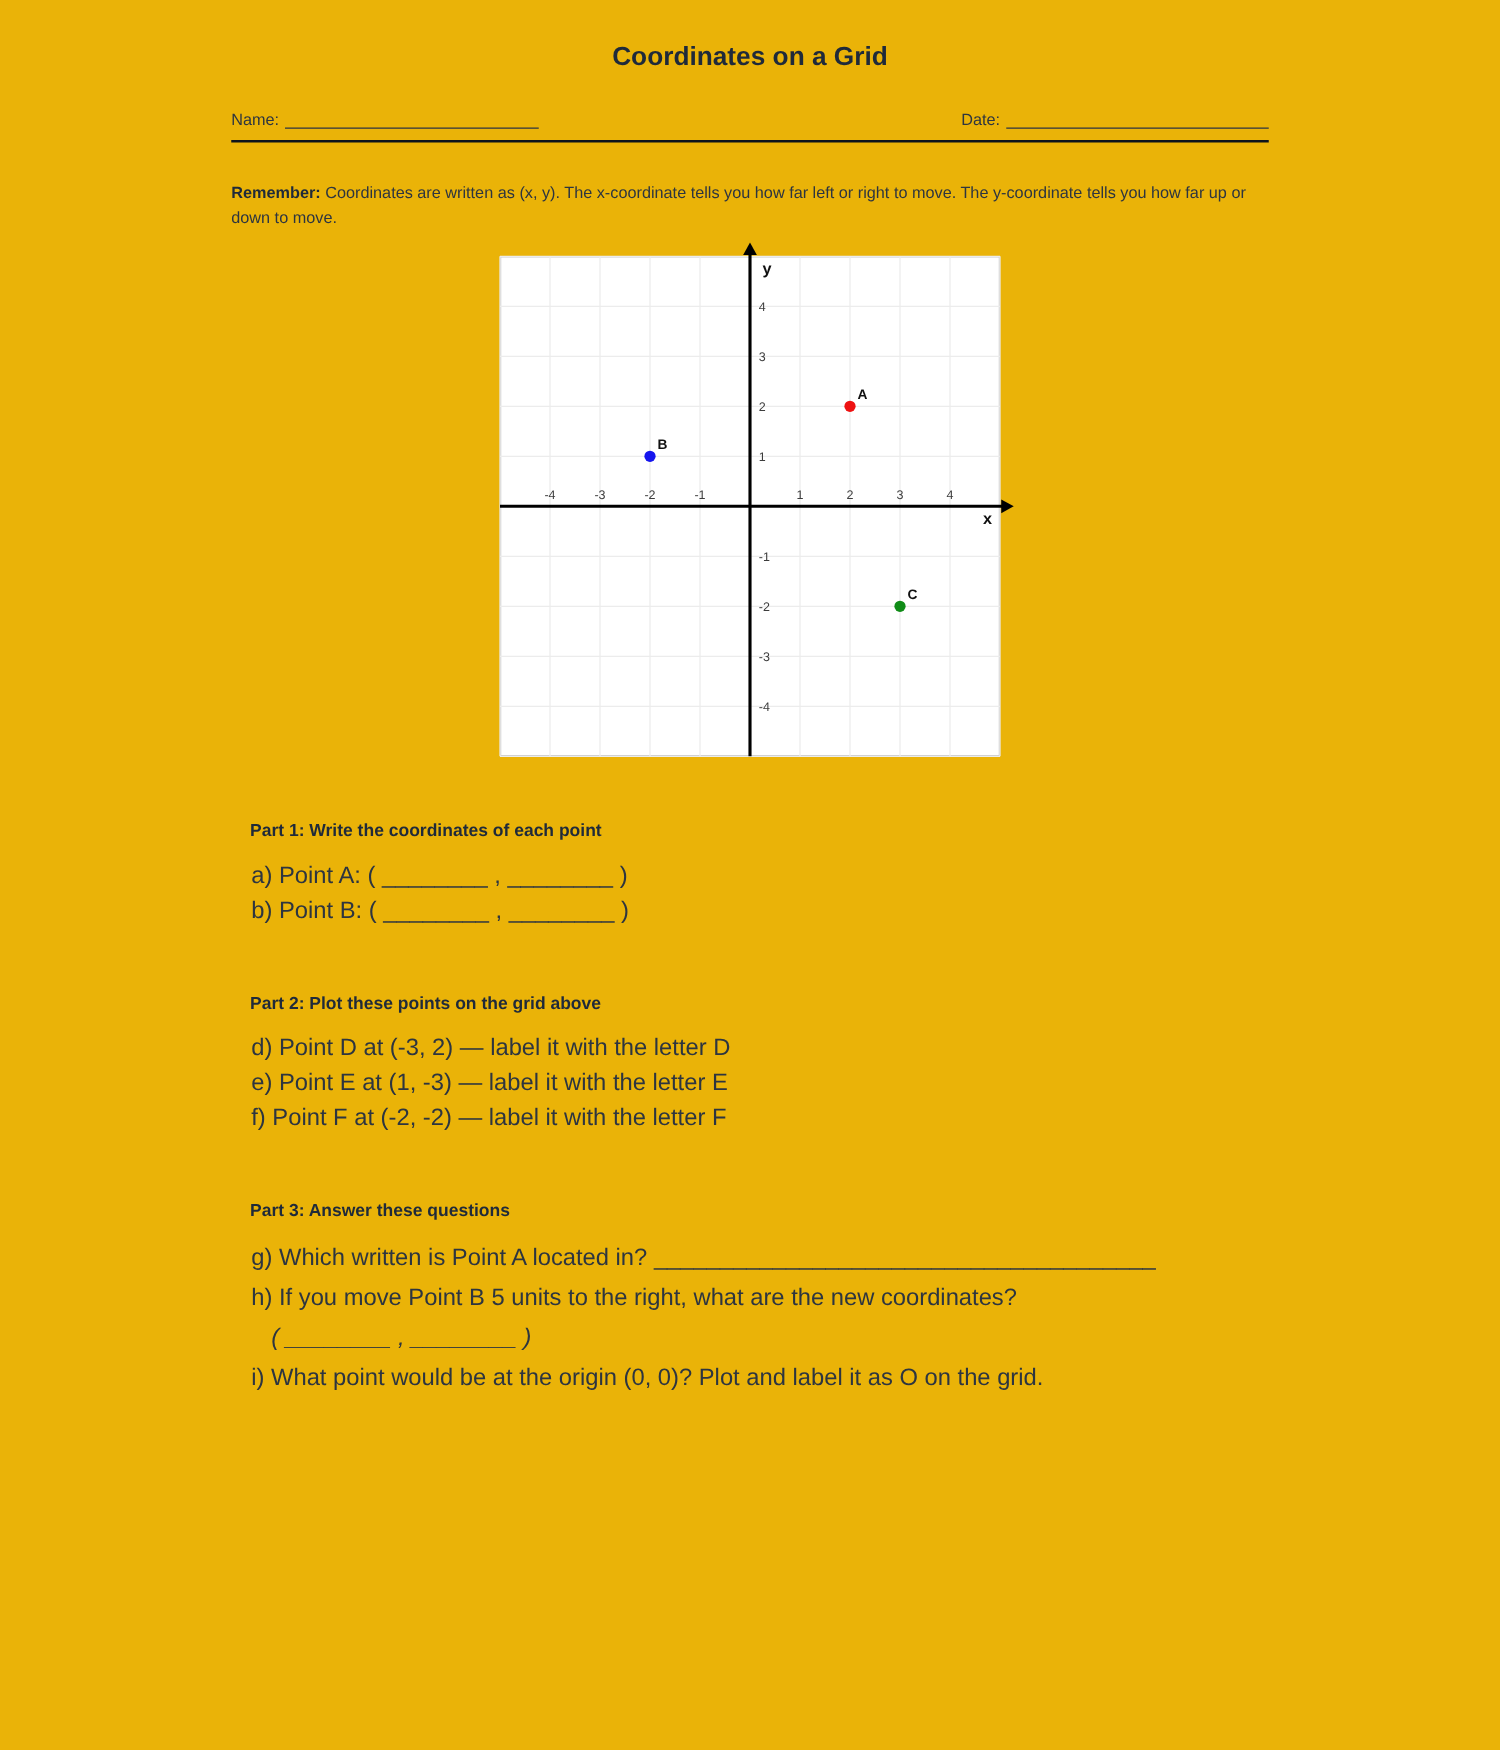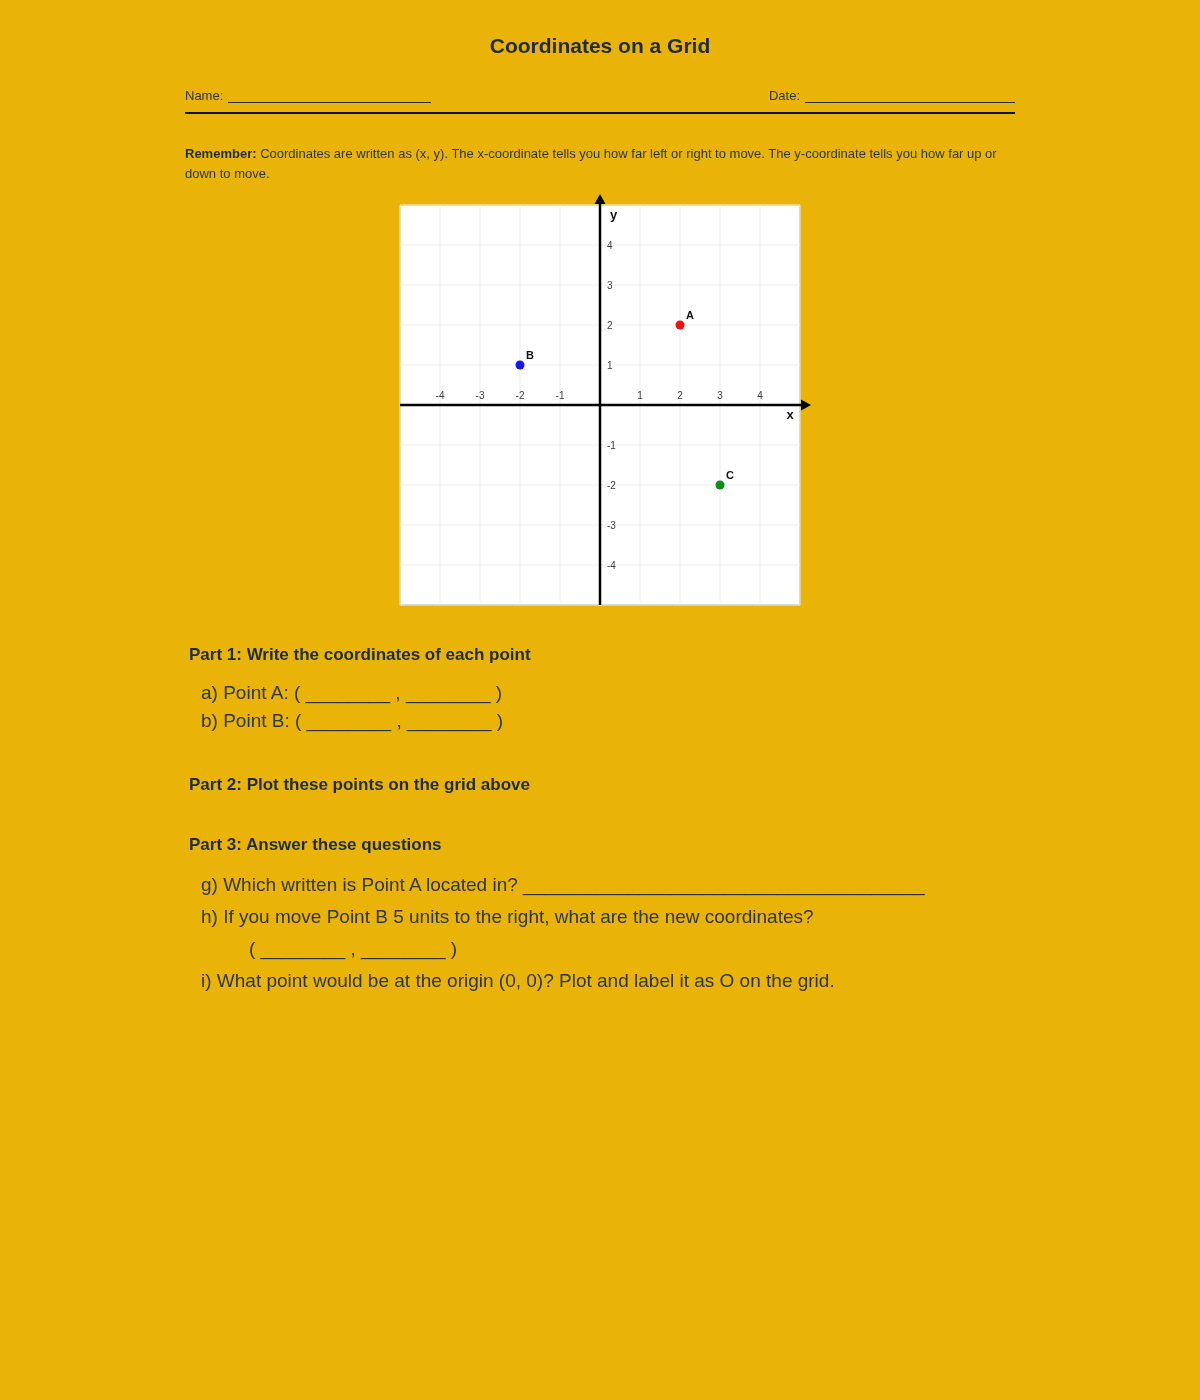--- a/index.html
+++ b/index.html
@@ -50,36 +50,36 @@
     color: #2d3540;
   }
   .remember b { color: #1f2a3a; }
   .grid-wrap {
     margin-top: 21px;
     display: flex;
     justify-content: center;
   }
   #grid-svg { overflow: visible; display: block; }
   h2.part-heading {
-    margin: 4px;
+    margin: 15px;
     padding-top: 36px;
-    font-size: 17px;
+    font-size: 14px;
     font-weight: bold;
     color: #1f2a3a;
   }
   .items { margin-top: 14px; }
   .item {
     margin-left: 16px;
     font-size: 19px;
     line-height: 28px;
     color: #2d3540;
     white-space: pre;
   }
   .item.spaced { line-height: 32px; }
-  .item.indent2 { margin-left: 64px; }
+  .item.indent2 { margin-left: 32px; font-style: italic; }
 </style>
 </head>
 <body>
 
 <div class="page">
   <h1 class="title">Coordinates on a Grid</h1>
 
   <div class="content">
     <div class="name-date-row">
       <div class="field">
@@ -152,20 +152,25 @@
         </svg>
     </div>
 
     <h2 class="part-heading">Part 1: Write the coordinates of each point</h2>
     <div class="items">
       <div class="item">a) Point A: ( ________ , ________ )</div>
       <div class="item">b) Point B: ( ________ , ________ )</div>
     </div>
 
     <h2 class="part-heading">Part 2: Plot these points on the grid above</h2>
+    <div class="items">
+      <div class="item">d) Point D at (-3, 2) — label it with the letter D</div>
+      <div class="item">e) Point E at (1, -3) — label it with the letter E</div>
+      <div class="item">f) Point F at (-2, -2) — label it with the letter F</div>
+    </div>
 
     <h2 class="part-heading">Part 3: Answer these questions</h2>
     <div class="items">
       <div class="item spaced">g) Which written is Point A located in? ______________________________________</div>
       <div class="item spaced">h) If you move Point B 5 units to the right, what are the new coordinates?</div>
       <div class="item spaced indent2">( ________ , ________ )</div>
       <div class="item spaced">i) What point would be at the origin (0, 0)? Plot and label it as O on the grid.</div>
     </div>
   </div>
 </div>

